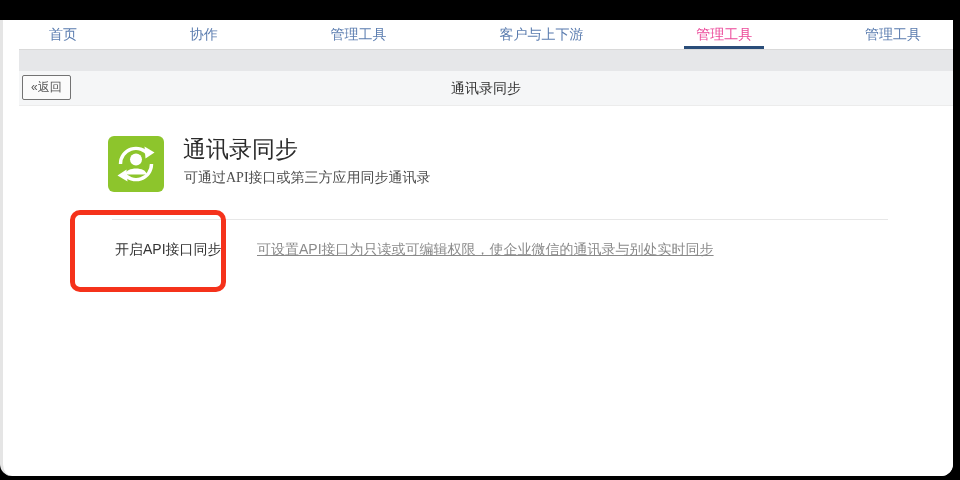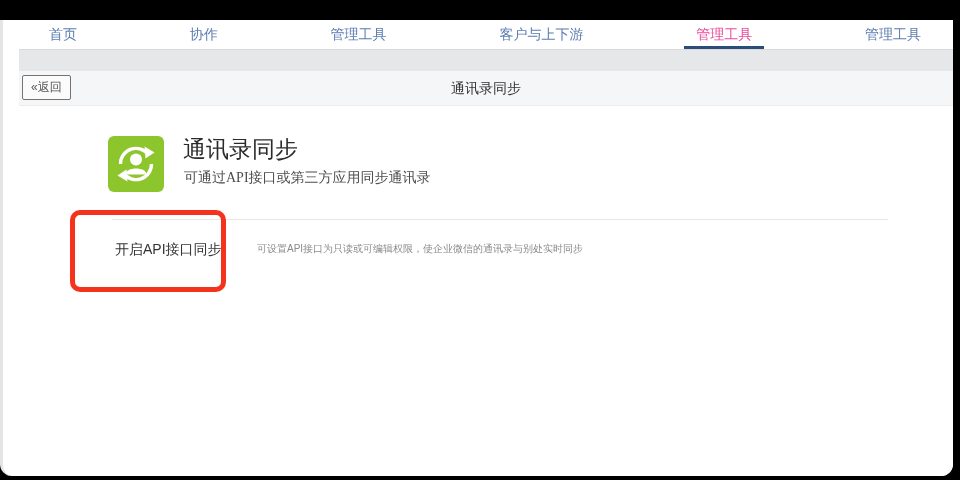--- a/index.html
+++ b/index.html
@@ -101,22 +101,23 @@
     background:#e7e7e7;
   }
   .row-label{
     position:absolute;left:88px;top:134px;
     font-size:14px;color:#333;
     line-height:18px;
     margin-left:8px;
   }
   .row-desc{
     position:absolute;left:238px;top:134px;
-    font-size:10px;color:#8a8a8a;
+    font-size:14px;color:#8a8a8a;
     line-height:18px;
+    text-decoration:underline;
   }
   .red-annotation{
     position:absolute;left:51px;top:104px;
     width:156px;height:82px;
     border:5px solid #f5321b;
     border-radius:10px;
     box-sizing:border-box;
     pointer-events:none;
   }
 </style>

